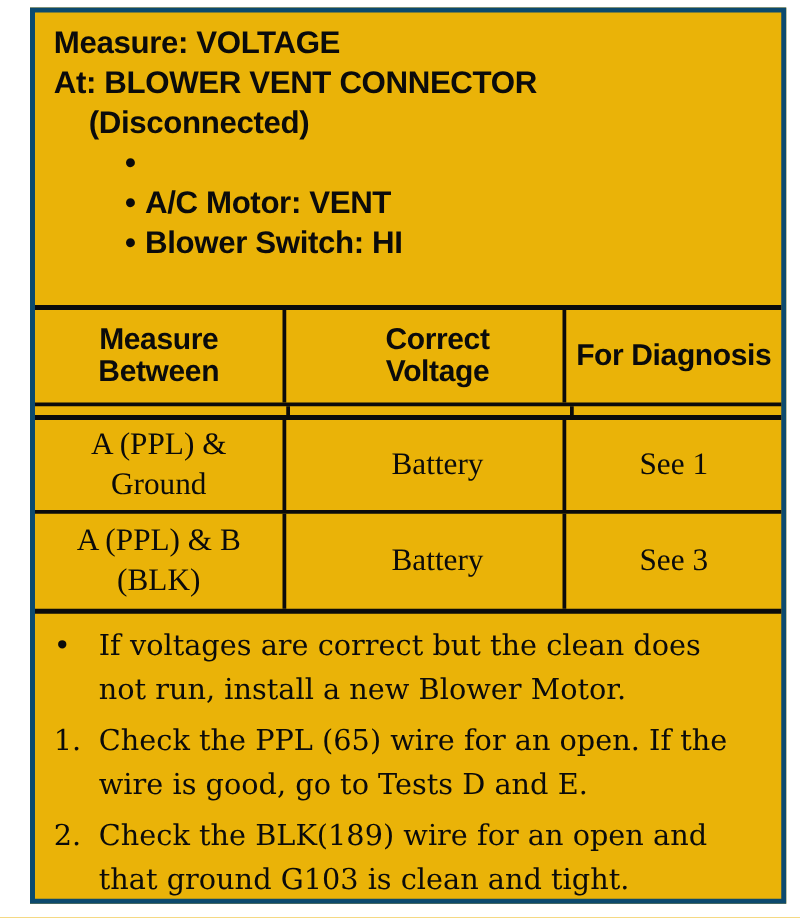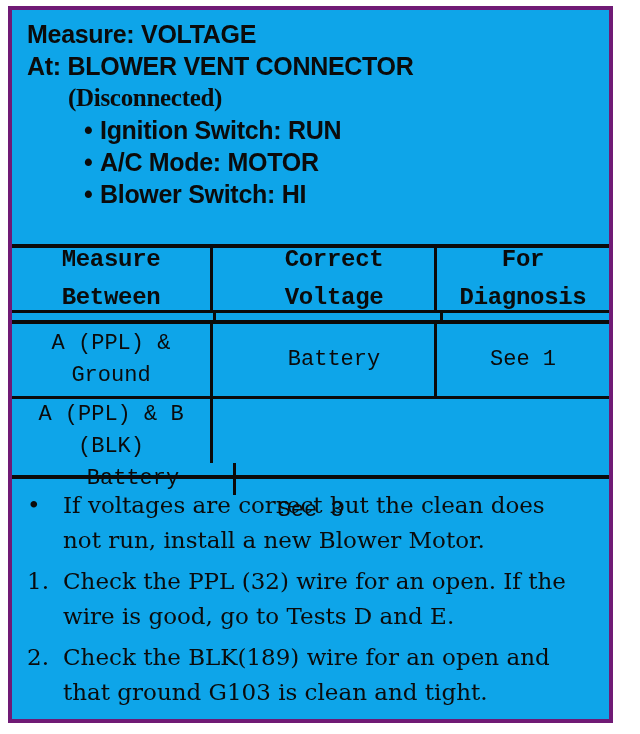--- a/index.html
+++ b/index.html
@@ -1,59 +1,59 @@
 <!DOCTYPE html>
 <html><head>
 <meta charset="utf-8">
 <style>
   html,body{margin:0;padding:0;}
   body{
     width:640px;height:734px;background:#ffffff;position:relative;
     font-family:"Liberation Sans",sans-serif;color:#0b0b0b;
   }
   .frame{
-    position:absolute;left:8px;top:6px;width:605px;height:717px;
-    border:4px solid #701a75;box-sizing:border-box;background:#0ea5e9;
+    position:absolute;left:24px;top:6px;width:605px;height:717px;
+    border:4px solid #0c4a6e;box-sizing:border-box;background:#eab308;
     display:flex;flex-direction:column;
   }
   
   .cond{
     flex:none;height:238px;box-sizing:border-box;overflow:hidden;
     border-bottom:4px solid #0b0b0b;
     padding:8px 8px 0 15px;
     font-family:"Liberation Sans",sans-serif;font-weight:700;
     font-size:25px;line-height:32px;letter-spacing:-0.3px;
   }
-  .indent1{margin-left:41px;font-family:Liberation Serif, serif;}
+  .indent1{margin-left:28px;}
   .bline{display:flex;margin-left:57px;}
   .bmark{flex:none;width:16px;}
   
   .thead{
-    flex:none;height:62px;display:flex;
-    font-family:Liberation Mono, monospace;font-weight:700;
-    font-size:24px;line-height:38px;letter-spacing:-0.3px;
+    flex:none;height:74px;display:flex;
+    font-family:Liberation Sans, sans-serif;font-weight:700;
+    font-size:24px;line-height:26px;letter-spacing:-0.3px;
   }
   .cell{
     display:flex;align-items:center;justify-content:center;
     text-align:center;white-space:pre-line;box-sizing:border-box;
   }
   .c1{width:201px;flex:none;border-right:3px solid #0b0b0b;}
   .c2{width:203px;flex:none;border-right:3px solid #0b0b0b;margin-left:21px;}
   .c3{flex:1;}
   .dsep{
     flex:none;height:14px;box-sizing:border-box;display:flex;
     border-top:3px solid #0b0b0b;border-bottom:4px solid #0b0b0b;
   }
   .trow{
     display:flex;flex:none;box-sizing:border-box;
-    font-family:Liberation Mono, monospace;
-    font-size:22px;line-height:32px;
+    font-family:Liberation Serif, serif;
+    font-size:25px;line-height:32px;
   }
   .r1{height:75px;border-bottom:3px solid #0b0b0b;}
-  .r2{height:76px;flex-direction:column;}
+  .r2{height:76px;}
   
   .notes{
     flex:1;box-sizing:border-box;overflow:hidden;
     border-top:4px solid #0b0b0b;
     padding:9px 6px 0 15px;
     font-family:"DejaVu Serif","Liberation Serif",serif;
     font-size:23px;line-height:35px;
   }
   .nitem{display:flex;margin-bottom:6px;}
   .nmark{flex:none;width:36px;}
@@ -63,25 +63,24 @@
 <body>
 
 <div class="frame">
 
   <div class="cond">
     <div>Measure: VOLTAGE</div>
     <div>At: BLOWER VENT CONNECTOR</div>
     <div class="indent1">(Disconnected)</div>
     <div class="bline">
       <span class="bmark">•</span>
-      <span>Ignition Switch: RUN</span>
     </div>
     <div class="bline">
       <span class="bmark">•</span>
-      <span>A/C Mode: MOTOR</span>
+      <span>A/C Motor: VENT</span>
     </div>
     <div class="bline">
       <span class="bmark">•</span>
       <span>Blower Switch: HI</span>
     </div>
   </div>
 
   <div class="thead">
     <div class="cell c1">Measure
 Between</div>
@@ -111,21 +110,21 @@
   </div>
 
   <div class="notes">
     <div class="nitem">
       <span class="nmark">•</span>
       <div class="ntext">If voltages are correct but the clean does
 not run, install a new Blower Motor.</div>
     </div>
     <div class="nitem">
       <span class="nmark">1.</span>
-      <div class="ntext">Check the PPL (32) wire for an open. If the
+      <div class="ntext">Check the PPL (65) wire for an open. If the
 wire is good, go to Tests D and E.</div>
     </div>
     <div class="nitem">
       <span class="nmark">2.</span>
       <div class="ntext">Check the BLK(189) wire for an open and
 that ground G103 is clean and tight.</div>
     </div>
   </div>
 
 </div>

